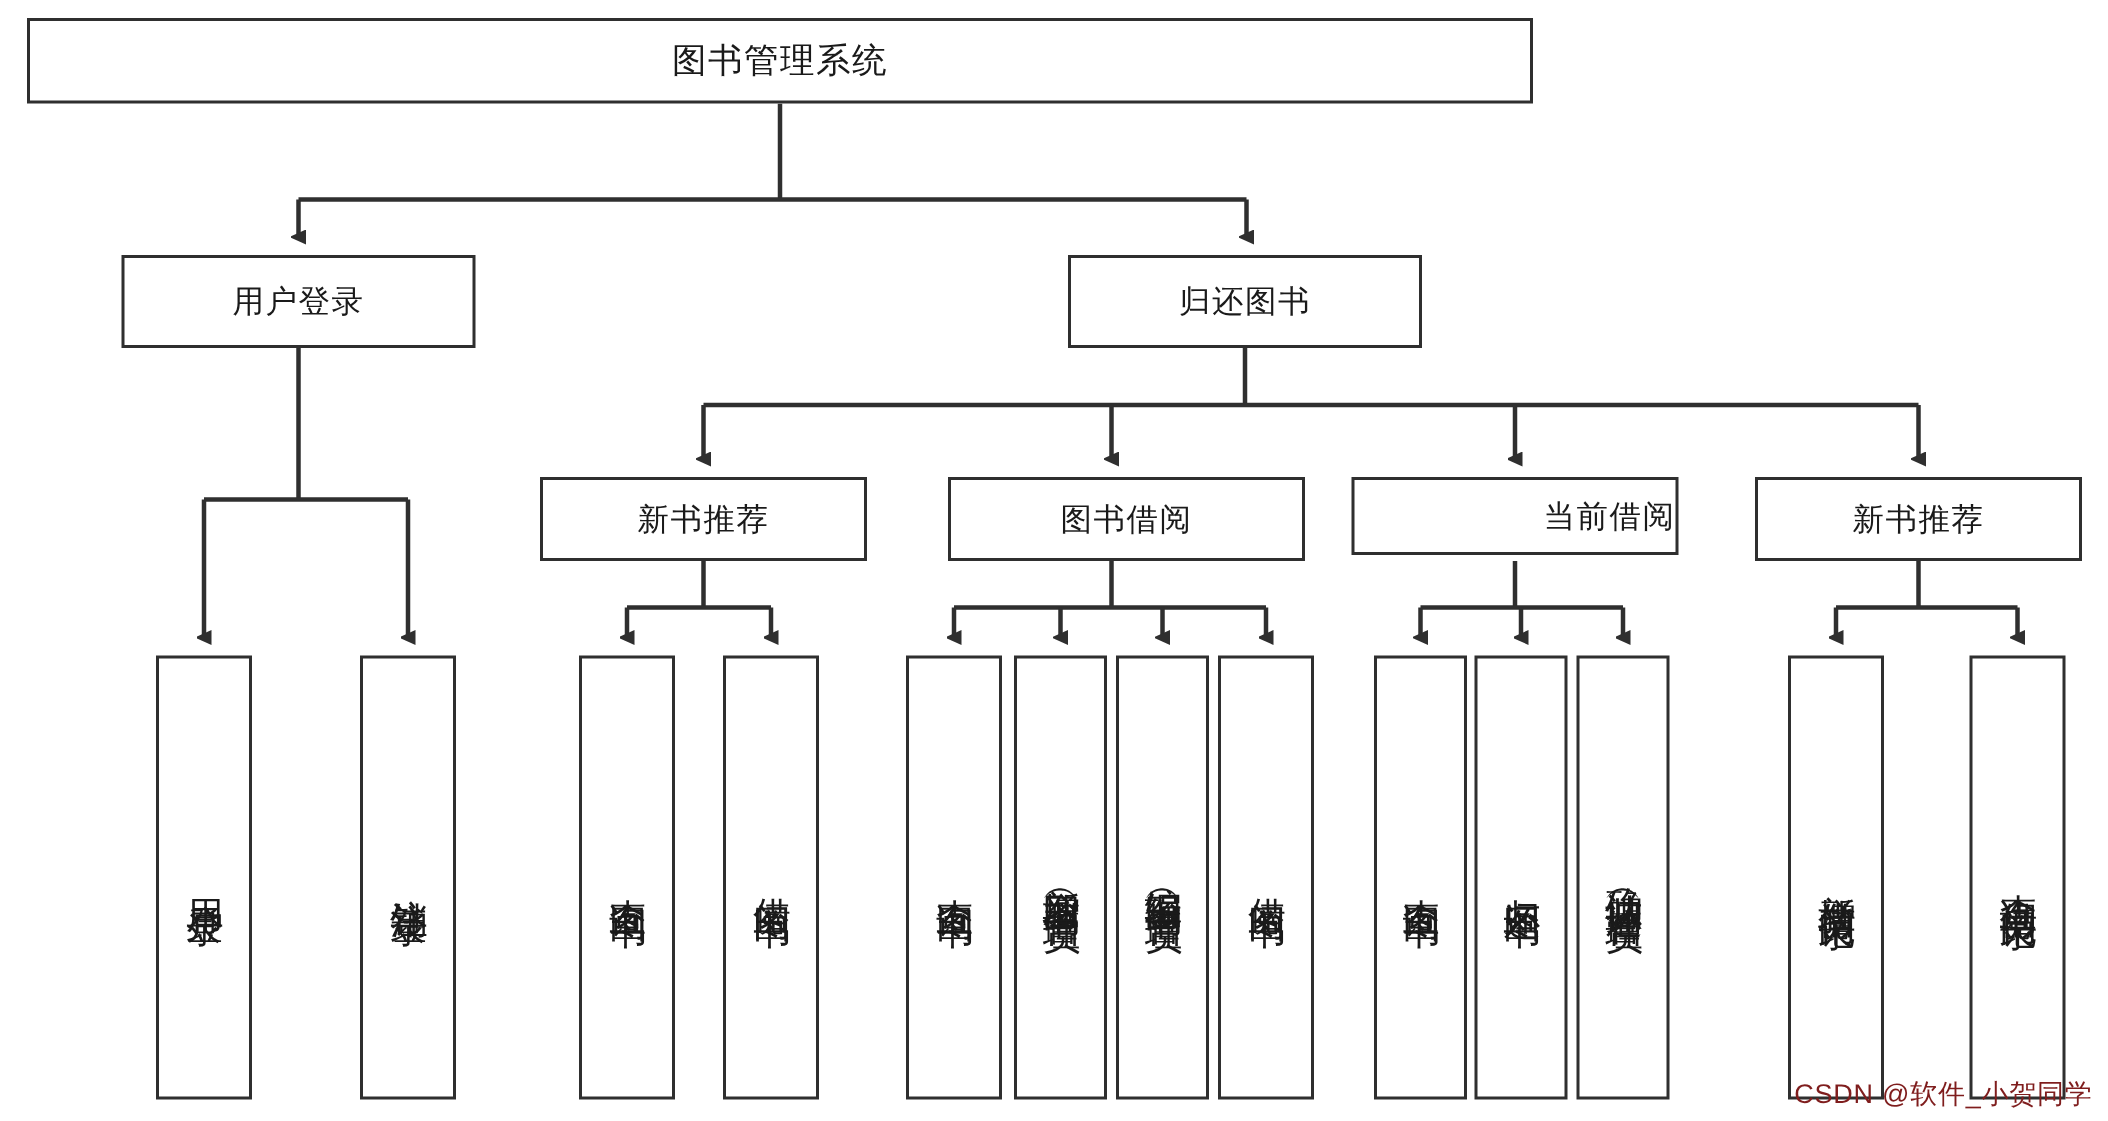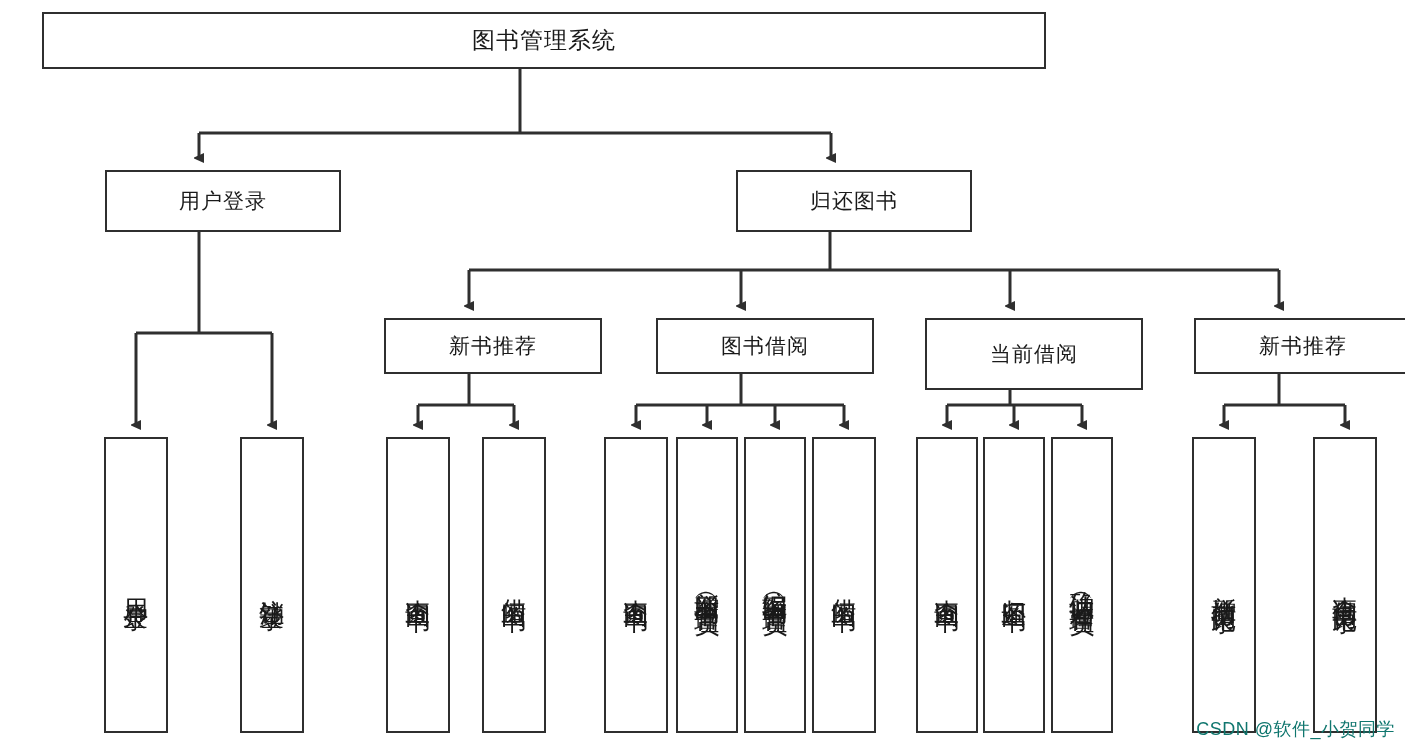--- a/index.html
+++ b/index.html
@@ -33,21 +33,20 @@
     border: 2px solid #2f2f2f;
     display: flex;
     align-items: center;
     justify-content: center;
     color: #1a1a1a;
   }
   .node-h {
     font-size: 21px;
     letter-spacing: 1px;
     white-space: nowrap;
-    margin-left: 24px;
   }
   .node-v {
     writing-mode: vertical-rl;
     text-orientation: upright;
     font-size: 25px;
     line-height: 1.05;
     letter-spacing: 3px;
     padding: 6px 0;
     white-space: nowrap;
   }
@@ -56,21 +55,21 @@
     text-orientation: upright;
   }
   #root-node {
     font-size: 23px;
   }
   #watermark {
     position: absolute;
     right: 10px;
     bottom: 6px;
     font-size: 18px;
-    color: #0f766e;
+    color: #7f1d1d;
     letter-spacing: 0.5px;
     white-space: nowrap;
   }
 </style>
 </head>
 <body>
 
 <div id="diagram-root">
 
   <svg id="edges-layer" width="1405" height="747" viewBox="0 0 1405 747">
@@ -130,24 +129,24 @@
   <div class="node node-h" style="left:81px; top:170px; width:236px; height:62px;">
     <span>用户登录</span>
   </div>
   <div class="node node-h" style="left:712px; top:170px; width:236px; height:62px;">
     <span>归还图书</span>
   </div>
 
   <div class="node node-h" style="left:360px; top:318px; width:218px; height:56px;">
     <span>新书推荐</span>
   </div>
-  <div class="node node-h" style="left:632px; top:318px; width:218px; height:56px;">
+  <div class="node node-h" style="left:632px; top:318px; width:238px; height:56px;">
     <span>图书借阅</span>
   </div>
-  <div class="node node-h" style="left:901px; top:318px; width:218px; height:72px;">
+  <div class="node node-h" style="left:901px; top:318px; width:218px; height:52px;justify-content:flex-end;">
     <span>当前借阅</span>
   </div>
   <div class="node node-h" style="left:1170px; top:318px; width:218px; height:56px;">
     <span>新书推荐</span>
   </div>
 
   <div class="node node-v" style="left:104px; top:437px; width:64px; height:296px;">
     <span class="vlabel">用户登录</span>
   </div>
   <div class="node node-v" style="left:240px; top:437px; width:64px; height:296px;">

